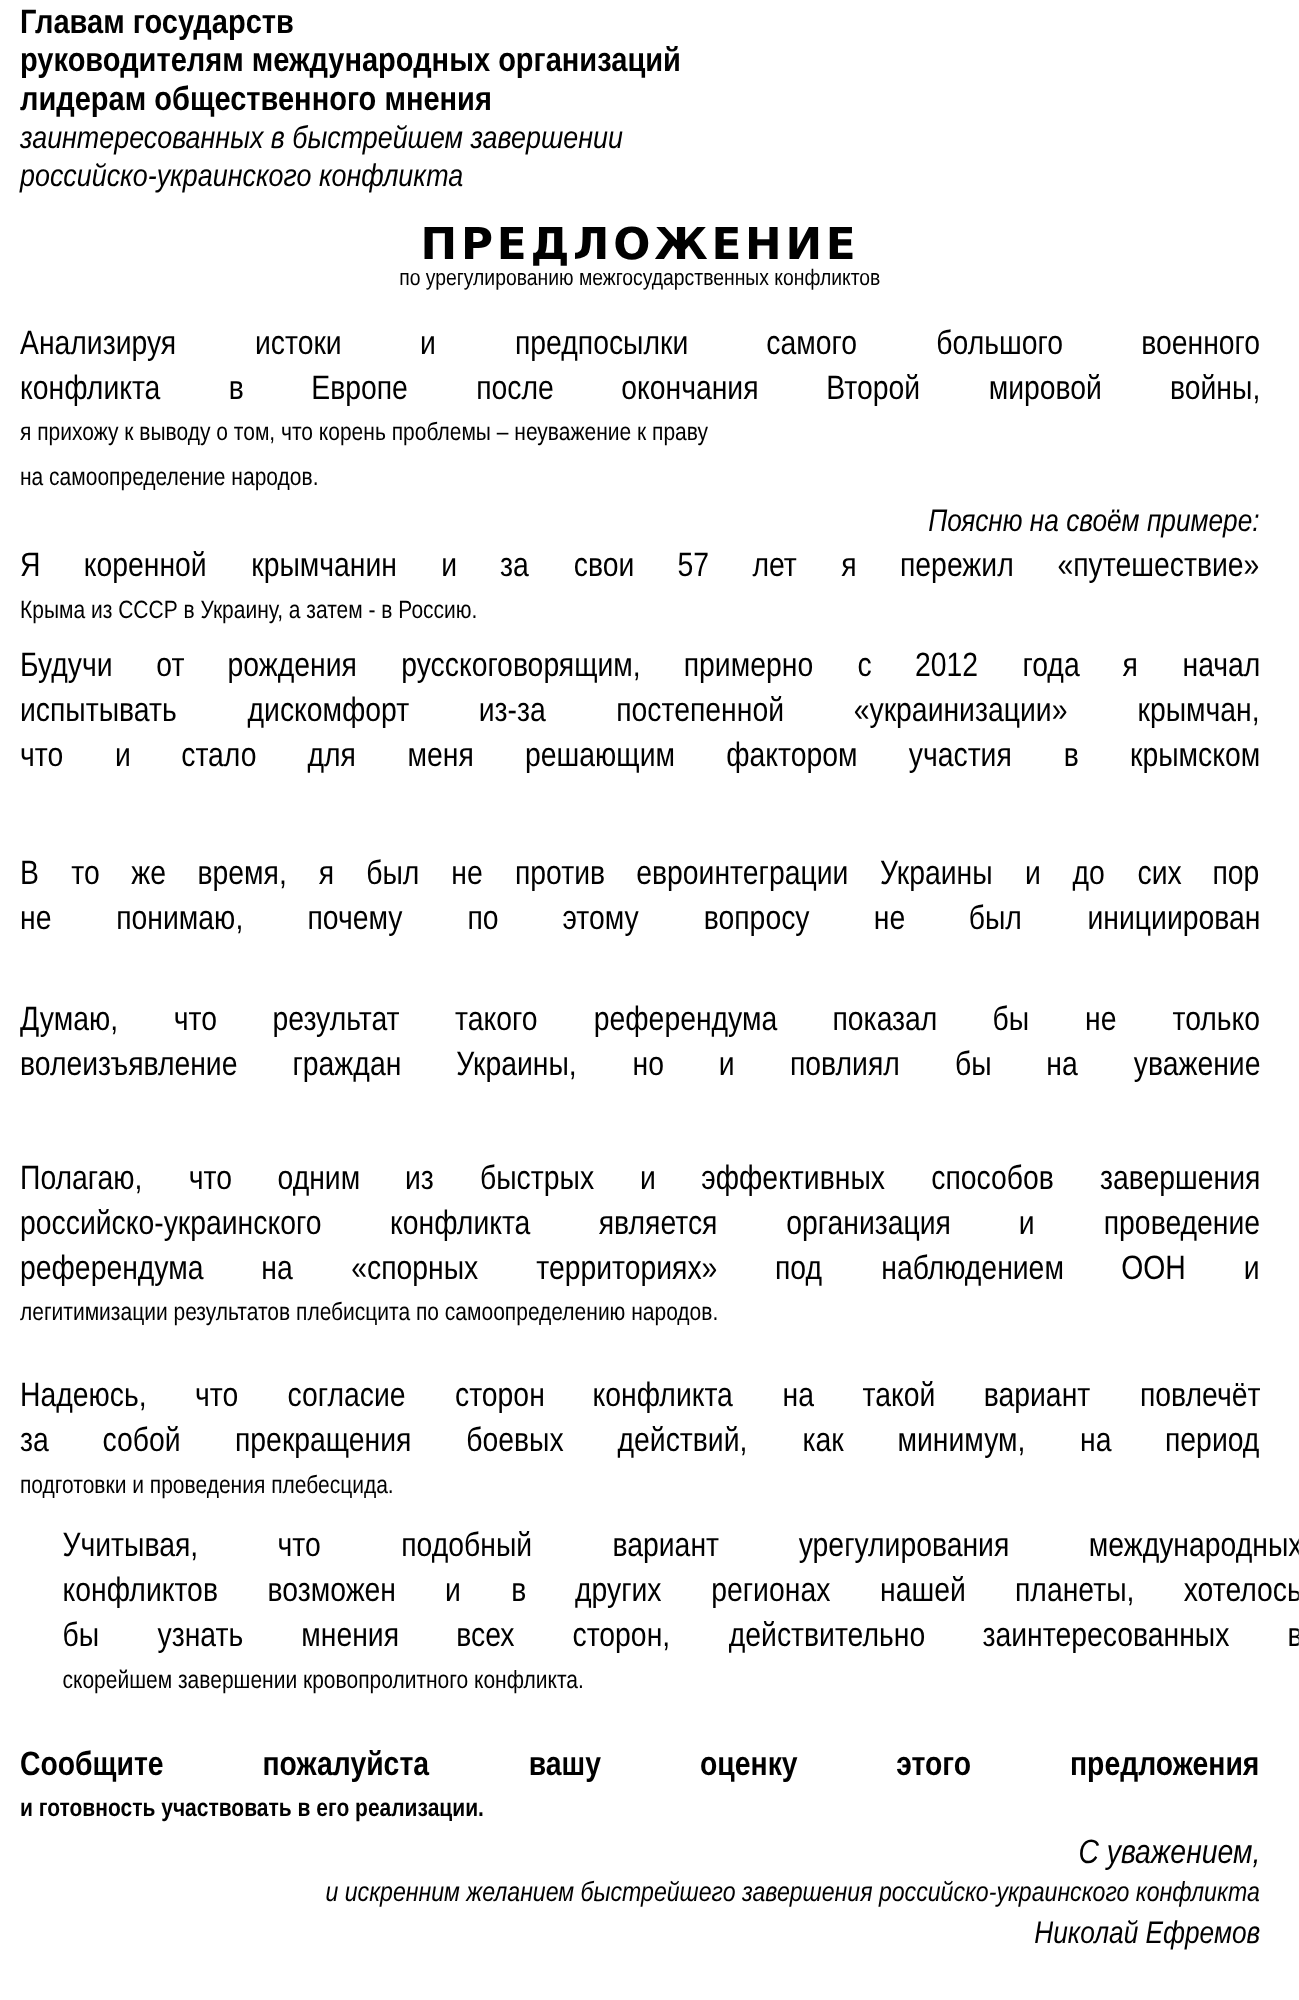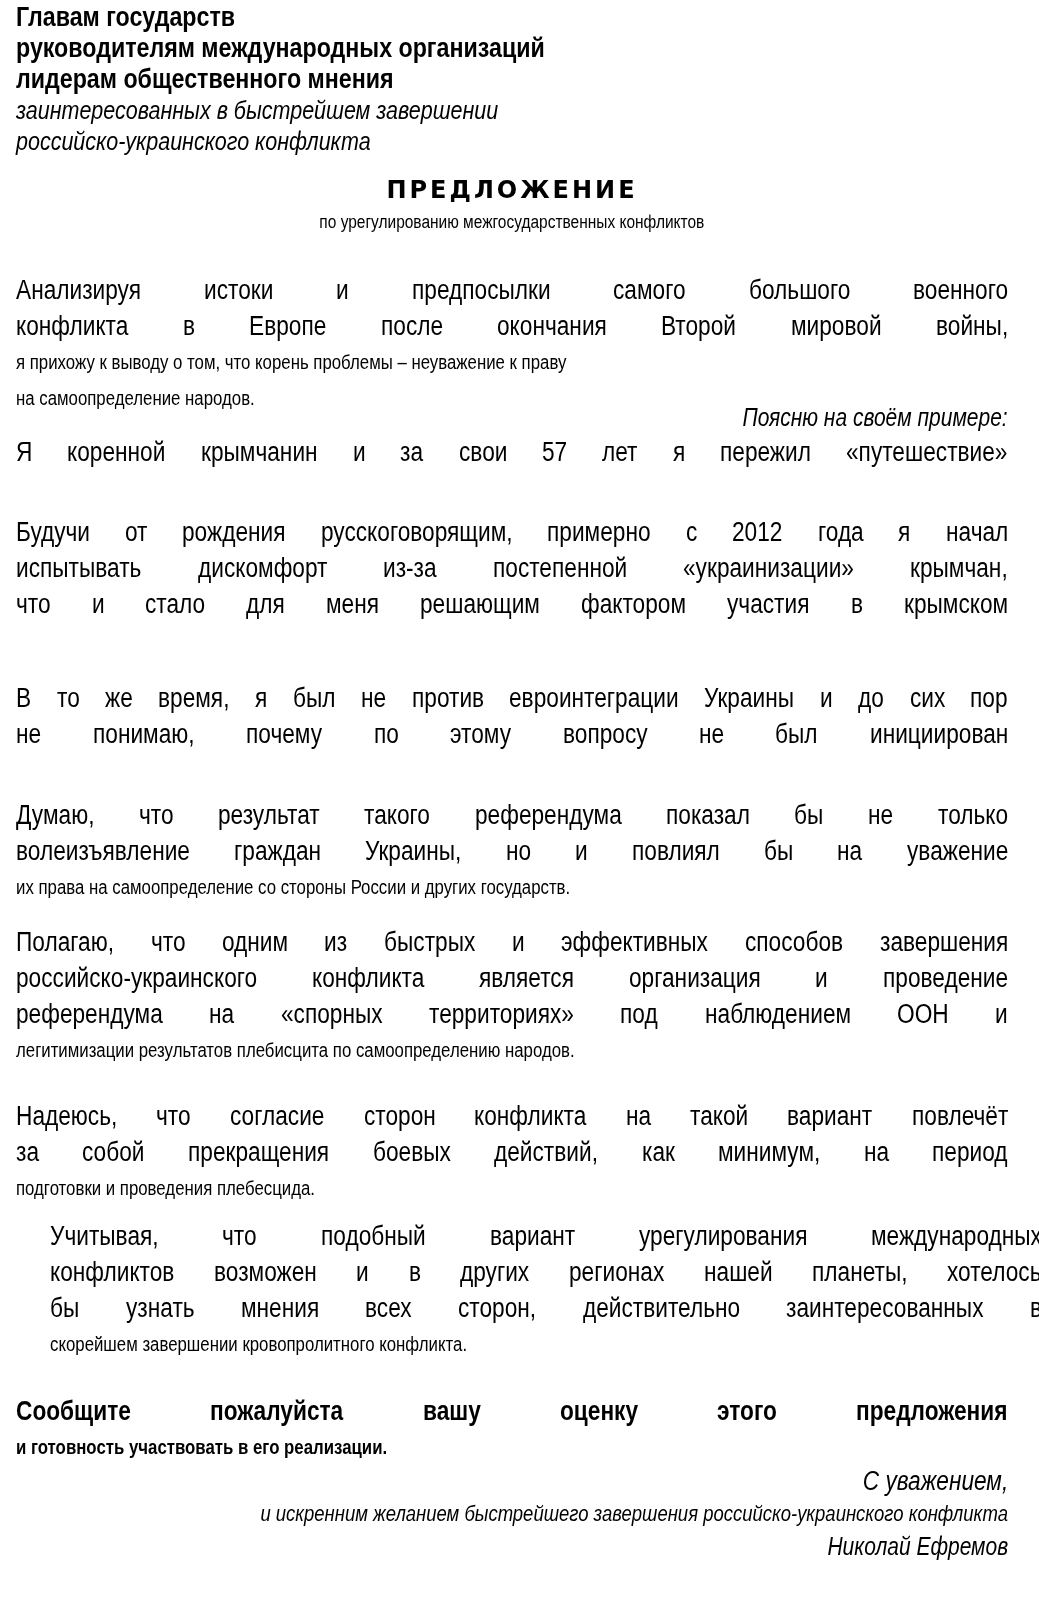--- a/index.html
+++ b/index.html
@@ -2,21 +2,21 @@
 <html><head>
 <meta charset="utf-8">
 <style>
   html, body { margin: 0; padding: 0; background: #ffffff; }
   body { width: 1039px; height: 1600px; overflow: hidden; position: relative; color: #000; font-family: "Liberation Sans", sans-serif; }
   .page { position: absolute; left: 16px; top: 0; width: 992px; }
   .line { white-space: nowrap; transform-origin: left top; }
   .addr-bold { font-weight: bold; font-size: 27px; line-height: 31px; transform: scaleX(0.86); }
   .addr-ital { font-style: italic; font-size: 25px; line-height: 31px; transform: scaleX(0.86); }
   .addressee { position: absolute; top: 2px; left: 0; }
-  .title { position: absolute; top: 176px; left: 0; width: 992px; text-align: center; font-weight: bold; font-size: 24px; letter-spacing: 3px; font-family: "DejaVu Sans", sans-serif; }
+  .title { position: absolute; top: 176px; left: 0; width: 992px; text-align: center; font-weight: bold; font-size: 35px; letter-spacing: 3px; font-family: "DejaVu Sans", sans-serif; }
   .subtitle { position: absolute; top: 212px; left: 0; width: 992px; text-align: center; font-size: 18px; }
   .subtitle span { display: inline-block; transform: scaleX(0.86); }
   .para { position: absolute; left: 0; width: 992px; }
   .jl { display: flex; justify-content: space-between; font-size: 27px; line-height: 36px; height: 36px; white-space: nowrap; }
   .jl span { display: inline-block; }
   .ll { font-size: 20px; line-height: 36px; height: 36px; white-space: nowrap; }
   .ll span { display: inline-block; transform: scaleX(0.84); transform-origin: left center; }
   .right-ital { position: absolute; left: 0; width: 992px; text-align: right; font-style: italic; white-space: nowrap; }
   .right-ital span { display: inline-block; transform-origin: right center; transform: scaleX(0.84); }
   .bold { font-weight: bold; }
@@ -30,21 +30,21 @@
     <div class="line addr-bold">Главам государств</div>
     <div class="line addr-bold">руководителям международных организаций</div>
     <div class="line addr-bold">лидерам общественного мнения</div>
     <div class="line addr-ital">заинтересованных в быстрейшем завершении</div>
     <div class="line addr-ital">российско-украинского конфликта</div>
   </div>
 
   <div class="title">ПРЕДЛОЖЕНИЕ</div>
   <div class="subtitle"><span>по урегулированию межгосударственных конфликтов</span></div>
 
-  <div class="para" style="top:272px;">
+  <div class="para" style="top:256px;">
       <div class="jl">
         <span style="transform: scaleX(0.84); transform-origin: left center; width: 124.963px;">Анализируя</span>
         <span style="transform: scaleX(0.84); transform-origin: left center; width: 69.3525px;">истоки</span>
         <span style="transform: scaleX(0.84); transform-origin: left center; width: 12.6787px;">и</span>
         <span style="transform: scaleX(0.84); transform-origin: left center; width: 138.613px;">предпосылки</span>
         <span style="transform: scaleX(0.84); transform-origin: left center; width: 72.555px;">самого</span>
         <span style="transform: scaleX(0.84); transform-origin: left center; width: 101.351px;">большого</span>
         <span style="transform: scaleX(0.84); transform-origin: left center; width: 95.0775px;">военного</span>
       </div>
       <div class="jl">
@@ -68,20 +68,21 @@
         <span style="transform: scaleX(0.84); transform-origin: left center; width: 116.589px;">крымчанин</span>
         <span style="transform: scaleX(0.84); transform-origin: left center; width: 12.6787px;">и</span>
         <span style="transform: scaleX(0.84); transform-origin: left center; width: 23.0212px;">за</span>
         <span style="transform: scaleX(0.84); transform-origin: left center; width: 48.4181px;">свои</span>
         <span style="transform: scaleX(0.84); transform-origin: left center; width: 25.2394px;">57</span>
         <span style="transform: scaleX(0.84); transform-origin: left center; width: 35.49px;">лет</span>
         <span style="transform: scaleX(0.84); transform-origin: left center; width: 12.285px;">я</span>
         <span style="transform: scaleX(0.84); transform-origin: left center; width: 90.9431px;">пережил</span>
         <span style="transform: scaleX(0.84); transform-origin: left center; width: 161.464px;">«путешествие»</span>
       </div>
+      <div class="ll"><span>Крыма из СССР в Украину, а затем - в Россию.</span></div>
     </div>
   <div class="para" style="top:514px;">
       <div class="jl">
         <span style="transform: scaleX(0.84); transform-origin: left center; width: 74.0381px;">Будучи</span>
         <span style="transform: scaleX(0.84); transform-origin: left center; width: 22.5094px;">от</span>
         <span style="transform: scaleX(0.84); transform-origin: left center; width: 103.477px;">рождения</span>
         <span style="transform: scaleX(0.84); transform-origin: left center; width: 191.586px;">русскоговорящим,</span>
         <span style="transform: scaleX(0.84); transform-origin: left center; width: 103.53px;">примерно</span>
         <span style="transform: scaleX(0.84); transform-origin: left center; width: 11.34px;">с</span>
         <span style="transform: scaleX(0.84); transform-origin: left center; width: 50.4656px;">2012</span>
@@ -155,21 +156,20 @@
         <span style="transform: scaleX(0.84); transform-origin: left center; width: 173.972px;">волеизъявление</span>
         <span style="transform: scaleX(0.84); transform-origin: left center; width: 87.045px;">граждан</span>
         <span style="transform: scaleX(0.84); transform-origin: left center; width: 96.3375px;">Украины,</span>
         <span style="transform: scaleX(0.84); transform-origin: left center; width: 25.1475px;">но</span>
         <span style="transform: scaleX(0.84); transform-origin: left center; width: 12.6787px;">и</span>
         <span style="transform: scaleX(0.84); transform-origin: left center; width: 87.8456px;">повлиял</span>
         <span style="transform: scaleX(0.84); transform-origin: left center; width: 29.295px;">бы</span>
         <span style="transform: scaleX(0.84); transform-origin: left center; width: 25.1475px;">на</span>
         <span style="transform: scaleX(0.84); transform-origin: left center; width: 101.351px;">уважение</span>
       </div>
-      <div class="ll"><span>их права на самоопределение со стороны России и других государств.</span></div>
     </div>
   <div class="para" style="top:924px;">
       <div class="jl">
         <span style="transform: scaleX(0.84); transform-origin: left center; width: 97.965px;">Полагаю,</span>
         <span style="transform: scaleX(0.84); transform-origin: left center; width: 34.5712px;">что</span>
         <span style="transform: scaleX(0.84); transform-origin: left center; width: 66.1369px;">одним</span>
         <span style="transform: scaleX(0.84); transform-origin: left center; width: 23.0738px;">из</span>
         <span style="transform: scaleX(0.84); transform-origin: left center; width: 91.2844px;">быстрых</span>
         <span style="transform: scaleX(0.84); transform-origin: left center; width: 12.6787px;">и</span>
         <span style="transform: scaleX(0.84); transform-origin: left center; width: 146.961px;">эффективных</span>

